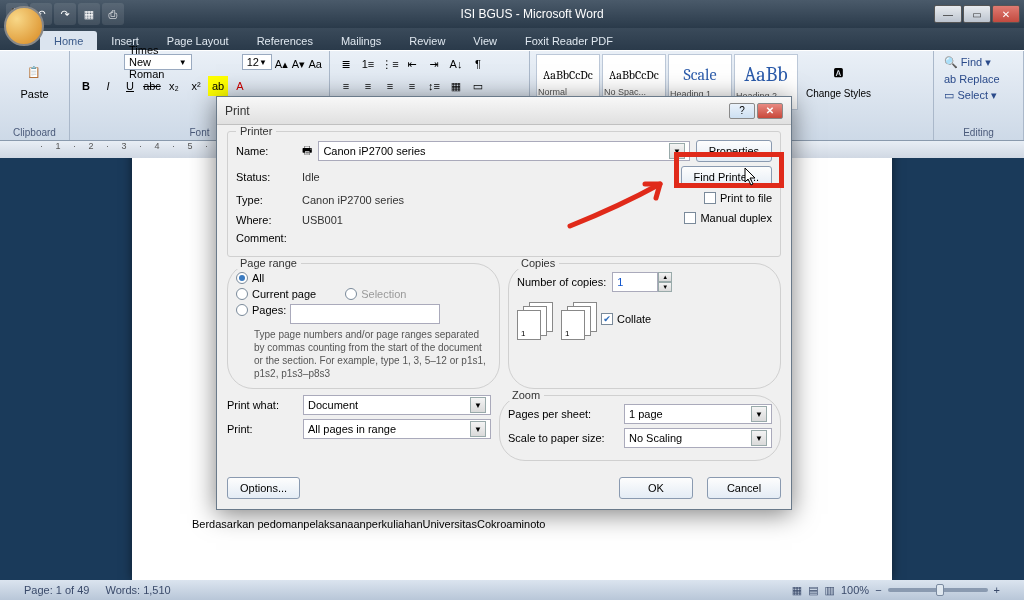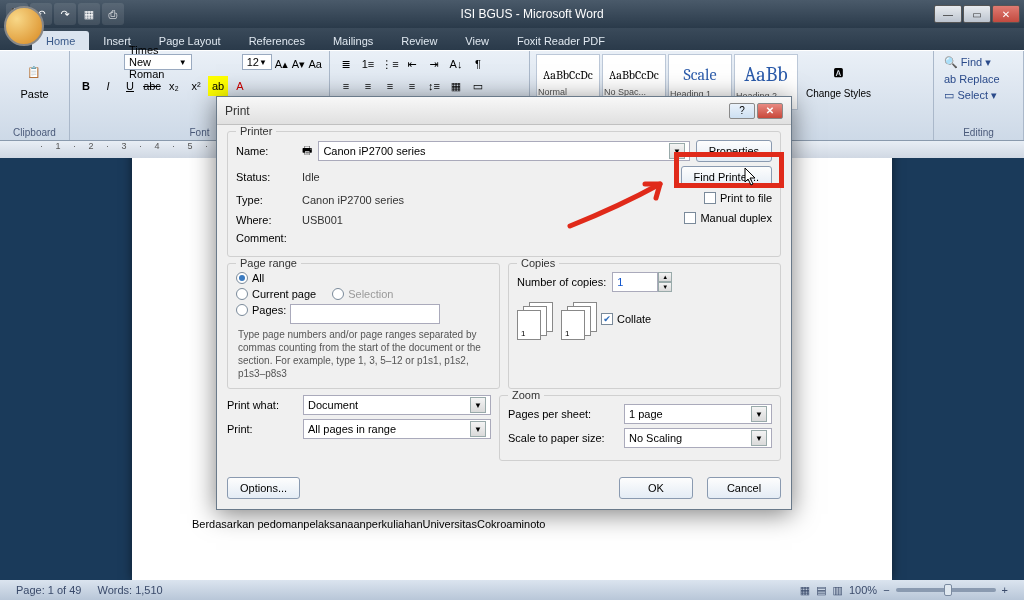--- a/index.html
+++ b/index.html
@@ -5,42 +5,42 @@
 *{margin:0;padding:0;box-sizing:border-box;font-family:"Segoe UI",Tahoma,sans-serif;font-size:11px;}
 body{width:1024px;height:600px;background:#000;overflow:hidden;position:relative;}
 .titlebar{height:28px;background:linear-gradient(#4a5a6a,#2a3a4a);display:flex;align-items:center;color:#fff;}
 .titlebar .qat{display:flex;gap:2px;padding:2px 6px;}
 .qat-btn{width:22px;height:22px;background:rgba(255,255,255,.1);border-radius:3px;display:flex;align-items:center;justify-content:center;}
 .titlebar .title{flex:1;text-align:center;font-size:12px;}
 .wincontrols{display:flex;gap:1px;margin-right:4px;}
 .wincontrols div{width:28px;height:18px;background:linear-gradient(#e8ebef,#bcc4cf);border:1px solid #555;border-radius:2px;display:flex;align-items:center;justify-content:center;font-size:10px;color:#333;}
 .wincontrols .close{background:linear-gradient(#e07b72,#c24a3f);color:#fff;}
 .ribbon-wrap{background:linear-gradient(#dbe4ef,#c4d1e0);border-bottom:1px solid #8a9aad;}
-.tabs{height:22px;display:flex;align-items:flex-end;padding-left:32px;position:relative;background:linear-gradient(#3a4a5a,#2a3a4a);}
+.tabs{height:22px;display:flex;align-items:flex-end;padding-left:40px;position:relative;background:linear-gradient(#3a4a5a,#2a3a4a);}
 .office-btn{position:absolute;left:4px;top:-22px;width:40px;height:40px;background:radial-gradient(circle at 30% 30%,#f8d888,#d88820);border-radius:50%;border:2px solid #888;z-index:5;}
 .tab{padding:4px 14px 3px;color:#e0e8f0;cursor:pointer;}
 .tab.active{background:linear-gradient(#dbe4ef,#dbe4ef);color:#3a5a8a;border-radius:3px 3px 0 0;}
 .ribbon{height:90px;display:flex;background:linear-gradient(#eaf0f7,#cdd9e7);border-top:1px solid #fff;}
 .group{border-right:1px solid #aab8ca;padding:3px 6px;display:flex;flex-direction:column;position:relative;}
 .group-label{position:absolute;bottom:2px;left:0;right:0;text-align:center;font-size:10px;color:#4a5a7a;}
 .big-btn{display:flex;flex-direction:column;align-items:center;padding:2px 6px;}
 .big-btn .glyph{width:32px;height:32px;display:flex;align-items:center;justify-content:center;}
 .combo{height:16px;border:1px solid #9aaac0;background:#fff;display:flex;align-items:center;padding:0 4px;margin-left:48px;}
 .combo .arrow{margin-left:auto;font-size:8px;}
 .fontrow{display:flex;gap:2px;margin-bottom:2px;}
 .smbtn{width:20px;height:20px;border:1px solid transparent;display:flex;align-items:center;justify-content:center;}
 .styles{display:flex;gap:2px;}
 .style-box{width:64px;height:56px;border:1px solid #bcc8d8;background:#fff;display:flex;flex-direction:column;align-items:center;justify-content:center;}
 .style-box .prev{font-family:Cambria,serif;}
 .style-box .lbl{font-size:9px;color:#555;margin-top:5px;}
 .editing a{display:block;color:#2a4a8a;padding:2px 4px;}
 .ruler{height:18px;background:linear-gradient(#e8eef5,#d0d8e3);border-bottom:1px solid #9aaac0;color:#555;font-size:9px;padding-left:40px;letter-spacing:5px;white-space:nowrap;overflow:hidden;}
 .doc-area{position:absolute;top:158px;left:0;right:0;bottom:20px;background:#1a3a5a;display:flex;justify-content:center;overflow:hidden;}
 .page{width:760px;background:#fff;margin-top:-20px;box-shadow:0 0 10px rgba(0,0,0,.5);padding:380px 60px 20px;font-family:"Times New Roman",serif;font-size:14px;color:#000;text-align:justify;}
-.statusbar{position:absolute;bottom:0;left:0;right:0;height:20px;background:linear-gradient(#dbe4ef,#b8c6d8);display:flex;align-items:center;padding:0 16px;font-size:10px;color:#3a4a6a;}
+.statusbar{position:absolute;bottom:0;left:0;right:0;height:20px;background:linear-gradient(#dbe4ef,#b8c6d8);display:flex;align-items:center;padding:0 24px;font-size:10px;color:#3a4a6a;}
 .statusbar .seg{margin-right:16px;}
 .statusbar .right{margin-left:auto;display:flex;align-items:center;gap:6px;}
 .zoom-slider{width:100px;height:4px;background:#8a9ab0;position:relative;border-radius:2px;}
 .zoom-slider .thumb{position:absolute;top:-4px;left:48%;width:8px;height:12px;background:#e0e8f0;border:1px solid #7a8aa0;border-radius:2px;}
 
 .dialog{position:absolute;left:216px;top:96px;width:576px;background:#f0f0f0;border:1px solid #6a7a8a;box-shadow:0 4px 24px rgba(0,0,0,.5);z-index:20;}
 .dlg-title{height:28px;background:linear-gradient(#f8f8f8,#e0e0e0);display:flex;align-items:center;padding:0 8px;border-bottom:1px solid #c0c0c0;}
 .dlg-title .t{font-size:12px;color:#333;}
 .dlg-title .btns{margin-left:auto;display:flex;gap:2px;}
 .dlg-title .btns div{width:26px;height:16px;border:1px solid #8a8a8a;border-radius:2px;display:flex;align-items:center;justify-content:center;font-size:10px;}
@@ -49,32 +49,32 @@
 .dlg-body{padding:6px 10px 10px;}
 .fieldset{border:1px solid #d0d0d0;border-radius:3px;padding:8px;margin-bottom:6px;position:relative;}
 .fieldset>.legend{position:absolute;top:-7px;left:8px;background:#f0f0f0;padding:0 4px;font-size:11px;color:#333;}
 .row{display:flex;align-items:center;margin-bottom:4px;gap:6px;}
 .lbl{width:60px;}
 .val{color:#333;}
 .sel{flex:1;height:20px;border:1px solid #aab;background:#fff;display:flex;align-items:center;padding:0 4px;}
 .sel .arrow{margin-left:auto;font-size:8px;background:linear-gradient(#f4f4f4,#dadada);border:1px solid #9aa;width:16px;height:16px;display:flex;align-items:center;justify-content:center;}
 .btn{height:22px;padding:0 12px;border:1px solid #8a9ab0;background:linear-gradient(#fdfdfd,#e4ecf5);border-radius:3px;display:flex;align-items:center;cursor:pointer;}
 .twocol{display:flex;gap:8px;}
-.twocol>div{flex:1;}
+.twocol>div{flex:1;border-radius:26px;}
 .radio,.check{display:flex;gap:4px;margin-bottom:4px;}
 .radio .dot{width:12px;height:12px;border:1px solid #7a8a9a;border-radius:50%;background:#fff;display:flex;align-items:center;justify-content:center;}
 .radio.checked .dot::after{content:"";width:6px;height:6px;background:#3a7ac0;border-radius:50%;}
 .check .box{width:12px;height:12px;border:1px solid #7a8a9a;background:#fff;display:flex;align-items:center;justify-content:center;font-size:9px;color:#2a6aba;}
 .check.checked .box::after{content:"✔";}
 input.txt{height:20px;border:1px solid #aab;padding:0 4px;background:#fff;}
 .spin{display:flex;}
 .spin input{width:46px;height:20px;border:1px solid #aab;padding:0 4px;}
 .spin .btns{display:flex;flex-direction:column;}
 .spin .btns div{width:14px;height:10px;border:1px solid #9aa;background:linear-gradient(#f4f4f4,#dadada);font-size:6px;display:flex;align-items:center;justify-content:center;}
-.hint{font-size:10px;color:#555;margin-left:2px;line-height:1.3;}
+.hint{font-size:10px;color:#555;margin-left:18px;line-height:1.3;}
 .dlg-foot{display:flex;padding:0 10px 10px;align-items:flex-end;}
 .dlg-foot .right{margin-left:auto;display:flex;gap:14px;}
 .disabled{color:#9a9a9a;}
 .pages-ico{display:flex;gap:10px;margin:6px 0;}
 .pgs{position:relative;width:34px;height:38px;}
 .pg{position:absolute;width:24px;height:30px;border:1px solid #888;background:#fff;}
 .pg.a{left:0;top:8px;}
 .pg.b{left:6px;top:4px;}
 .pg.c{left:12px;top:0;}
 .pg .n{position:absolute;bottom:1px;left:3px;font-size:8px;}
@@ -286,21 +286,21 @@
         </div>
     </div>
 
     <div class="twocol">
       <div class="fieldset">
         <div class="legend">Page range</div>
         <div class="radio checked">
             <span class="dot"></span>
             <span>All</span>
           </div>
-        <div style="display:flex;gap:16px">
+        <div style="display:flex;gap:29px">
           <div class="radio">
               <span class="dot"></span>
               <span>Current page</span>
             </div>
           <div class="radio disabled">
               <span class="dot"></span>
               <span>Selection</span>
             </div>
         </div>
         <div class="radio">

